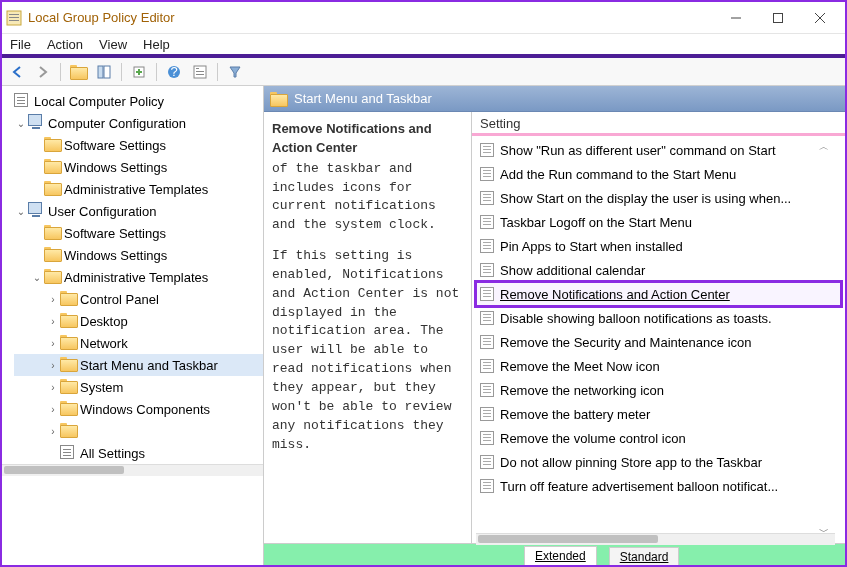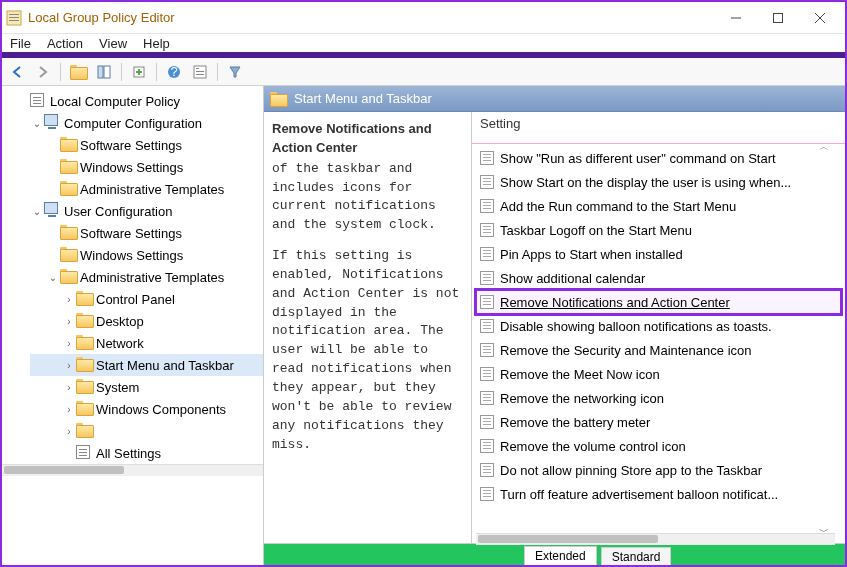--- a/index.html
+++ b/index.html
@@ -2,45 +2,45 @@
 <html><head>
 <meta charset="utf-8">
 <style>
 * { box-sizing: border-box; margin: 0; padding: 0; font-family: "Segoe UI", Tahoma, sans-serif; font-size: 13px; }
 body { width: 847px; height: 567px; border: 2px solid #8a2be2; background: #fff; display: flex; flex-direction: column; overflow: hidden; }
 .titlebar { height: 32px; background: #fff; display: flex; align-items: center; padding: 0 4px; border-bottom: 1px solid #e5e5e5; }
 .titlebar .appicon { width: 16px; height: 16px; margin-right: 6px; display: inline-block; }
 .titlebar .title { flex: 1; color: #a16207; }
 .winbtns { display: flex; gap: 0; }
 .winbtn { width: 42px; height: 28px; display: flex; align-items: center; justify-content: center; color: #555; cursor: pointer; }
-.menubar { height: 24px; display: flex; align-items: center; gap: 16px; padding: 0 8px; border-bottom: 6px solid #4c1d95; }
+.menubar { height: 24px; display: flex; align-items: center; gap: 16px; padding: 0 8px; border-bottom: 4px solid #4c1d95; }
 .menubar span { cursor: default; color: #222; }
 .toolbar { height: 28px; display: flex; align-items: center; gap: 4px; padding: 0 4px; border-bottom: 1px solid #d0d0d0; background: #f8f8f8; }
 .tbtn { width: 22px; height: 22px; display: flex; align-items: center; justify-content: center; cursor: pointer; border: 1px solid transparent; }
 .tsep { width: 1px; height: 18px; background: #ccc; margin: 0 2px; }
 .content { flex: 1; display: flex; overflow: hidden; }
 .left-pane { width: 262px; border-right: 1px solid #ccc; overflow-y: auto; overflow-x: auto; background: #fff; padding: 4px 0; }
 .right-pane { flex: 1; display: flex; flex-direction: column; overflow: hidden; }
 .right-header { height: 26px; background: linear-gradient(#9db5d6, #7a99c4); display: flex; align-items: center; padding: 0 6px; color: #fff; font-weight: 400; border-bottom: 1px solid #6b88b3; }
 .right-header .folder-ic { margin-right: 8px; }
 .right-body { flex: 1; display: flex; overflow: hidden; }
 .detail-pane { width: 208px; border-right: 1px solid #ccc; padding: 8px; overflow-y: auto; color: #333; line-height: 1.45; }
 .detail-pane h4 { font-weight: bold; font-size: 13px; margin-bottom: 2px; }
 .detail-pane p { margin-bottom: 12px; font-family: Liberation Mono, monospace; }
 .list-pane { flex: 1; display: flex; flex-direction: column; overflow: hidden; position: relative; }
-.list-header { height: 32px; border-bottom: 1px solid #f9a8d4; padding: 4px 8px; color: #333; background: #fff; }
+.list-header { height: 24px; border-bottom: 3px solid #f9a8d4; padding: 4px 8px; color: #333; background: #fff; }
 .list-body { flex: 1; overflow-y: auto; overflow-x: hidden; padding: 2px 4px; }
 .setting-row { height: 24px; display: flex; align-items: center; padding: 0 4px; cursor: default; white-space: nowrap; overflow: hidden; text-overflow: ellipsis; }
 .setting-row .setic { margin-right: 6px; flex-shrink: 0; }
 .setting-row.highlighted { background: #f9f4ff; outline: 3px solid #8a2be2; outline-offset: -1px; z-index: 5; position: relative; text-decoration: underline; }
-.tabs { height: 22px; border-top: 1px solid #ccc; display: flex; align-items: flex-end; padding-left: 260px; gap: 4px; background: #22c55e; }
+.tabs { height: 22px; border-top: 1px solid #ccc; display: flex; align-items: flex-end; padding-left: 260px; gap: 12px; background: #86efac; text-decoration: underline; }
 .tab { padding: 2px 10px; border: 1px solid #ccc; border-bottom: none; background: #f4f4f4; cursor: pointer; position: relative; top: 1px; font-size: 12px; }
 .tab.active { background: #fff; border-bottom: 1px solid #fff; }
 
-.tree { padding-left: 0; margin-left: 28px; }
+.tree { padding-left: 12px; }
 .node-line { display: flex; align-items: center; height: 22px; padding-right: 6px; cursor: default; }
 .node-line.selected { background: #dbe8f7; }
 .expander { width: 14px; height: 14px; display: inline-flex; align-items: center; justify-content: center; color: #666; font-size: 10px; cursor: pointer; }
 .expander.empty { visibility: hidden; }
 .ic { width: 16px; height: 16px; display: inline-block; margin-right: 4px; flex-shrink: 0; }
 .indent { display: inline-block; }
 
 .folder-ic { width: 16px; height: 14px; display: inline-block; position: relative; }
 .folder-ic::before { content: ""; position: absolute; top: 0; left: 0; width: 7px; height: 3px; background: #f7c65f; border-radius: 1px 1px 0 0; }
 .folder-ic::after { content: ""; position: absolute; top: 2px; left: 0; width: 16px; height: 11px; background: linear-gradient(#ffe9a6, #f7c65f); border: 1px solid #d9a53b; border-radius: 1px; }
@@ -266,25 +266,25 @@
       </div>
       <div class="list-pane">
         <div class="list-header">Setting</div>
         <div class="list-body" id="settings-list">
             <div class="setting-row">
               <span class="setic"></span>
               <span>Show "Run as different user" command on Start</span>
             </div>
             <div class="setting-row">
               <span class="setic"></span>
+              <span>Add the Run command to the Start Menu</span>
+            </div>
+            <div class="setting-row">
+              <span class="setic"></span>
               <span>Show Start on the display the user is using when...</span>
-            </div>
-            <div class="setting-row">
-              <span class="setic"></span>
-              <span>Add the Run command to the Start Menu</span>
             </div>
             <div class="setting-row">
               <span class="setic"></span>
               <span>Taskbar Logoff on the Start Menu</span>
             </div>
             <div class="setting-row">
               <span class="setic"></span>
               <span>Pin Apps to Start when installed</span>
             </div>
             <div class="setting-row">

